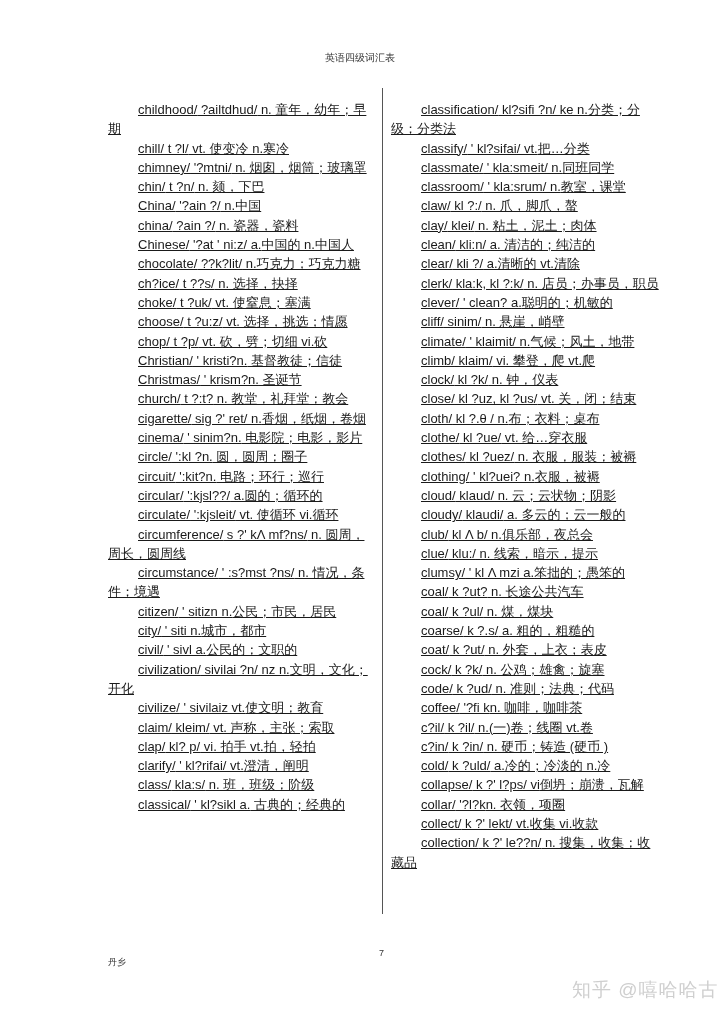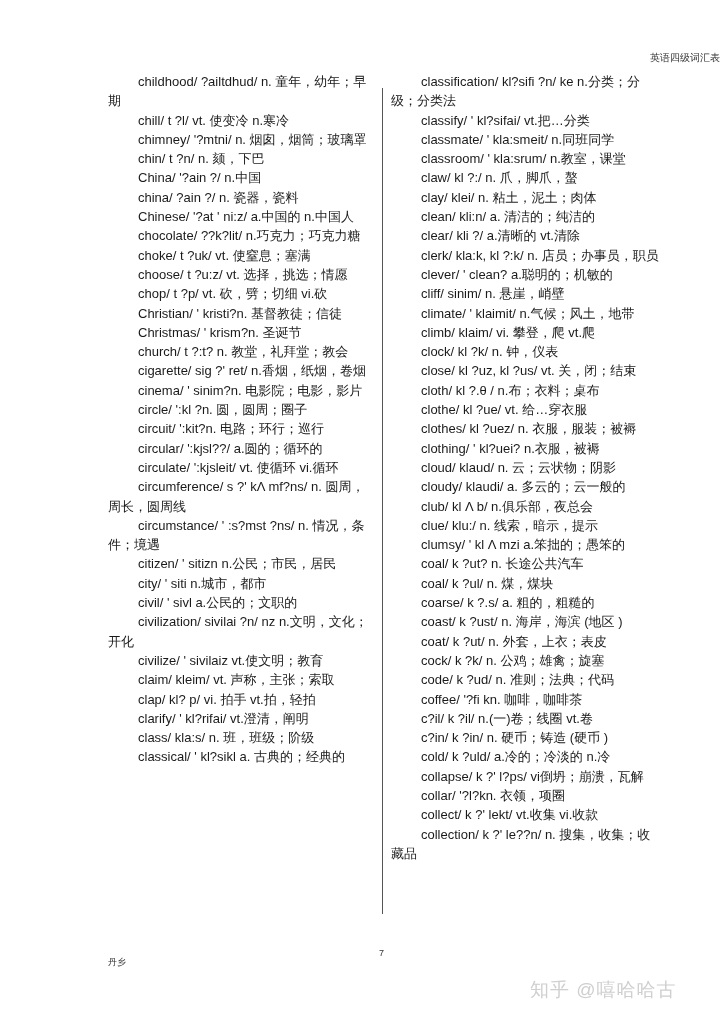--- a/index.html
+++ b/index.html
@@ -3,24 +3,24 @@
 <meta charset="utf-8">
 <style>
   html, body { margin: 0; padding: 0; background: #ffffff; }
   body {
     width: 720px; height: 1019px; position: relative; overflow: hidden;
     font-family: "Liberation Sans", "DejaVu Sans", sans-serif;
     color: #1a1a1a;
   }
   .page-header {
     position: absolute; top: 51px; left: 0; width: 720px;
-    text-align: right; font-size: 10px; color: #333;
+    text-align: center; font-size: 10px; color: #333;
   }
   .column {
-    position: absolute; top: 72px; font-size: 13px; line-height: 19.3px;
+    position: absolute; top: 100px; font-size: 13px; line-height: 19.3px; text-decoration: underline;
   }
   .col-left { left: 108px; width: 268px; }
   .col-right { left: 391px; width: 272px; }
   .divider {
     position: absolute; left: 382px; top: 88px; width: 1px; height: 826px;
     background: #555;
   }
   .entry {
     text-indent: 30px; white-space: normal; word-break: break-all;
     margin: 0;
@@ -28,40 +28,41 @@
   .entry .word { }
   .entry .phon { }
   .entry .def { }
   .footer-left {
     position: absolute; top: 956px; left: 108px; font-size: 9px; color: #333;
   }
   .footer-page {
     position: absolute; top: 948px; left: 379px; font-size: 9px; color: #333;
   }
   .watermark {
-    position: absolute; top: 977px; left: 530px; font-size: 19px;
+    position: absolute; top: 977px; left: 572px; font-size: 19px;
     color: #cfcfcf; letter-spacing: 1px;
   }
 </style>
 </head>
 <body>
 
 <div class="page-header">英语四级词汇表</div>
 
 <div class="divider"></div>
 
 <div class="column col-left" id="col-left">
     <p class="entry"><span class="word">childhood/</span><span class="phon">   ?ailtdhud/</span><span class="def"> n. 童年，幼年；早期</span></p>
     <p class="entry"><span class="word">chill/</span><span class="phon"> t ?l/</span><span class="def"> vt. 使变冷   n.寒冷</span></p>
     <p class="entry"><span class="word">chimney/</span><span class="phon">  '?mtni/</span><span class="def"> n. 烟囱，烟筒；玻璃罩</span></p>
     <p class="entry"><span class="word">chin/</span><span class="phon"> t ?n/</span><span class="def"> n. 颏，下巴</span></p>
     <p class="entry"><span class="word">China/</span><span class="phon">  '?ain ?/</span><span class="def"> n.中国</span></p>
     <p class="entry"><span class="word">china/</span><span class="phon">   ?ain ?/</span><span class="def"> n. 瓷器，瓷料</span></p>
     <p class="entry"><span class="word">Chinese/</span><span class="phon">  '?at ' ni:z/ a.</span><span class="def">中国的   n.中国人</span></p>
     <p class="entry"><span class="word">chocolate/</span><span class="phon">   ??k?lit/</span><span class="def"> n.巧克力；巧克力糖</span></p>
+    <p class="entry"><span class="word">ch?ice/</span><span class="phon"> t ??s/</span><span class="def"> n. 选择，抉择</span></p>
     <p class="entry"><span class="word">choke/</span><span class="phon"> t ?uk/</span><span class="def"> vt. 使窒息；塞满</span></p>
     <p class="entry"><span class="word">choose/</span><span class="phon"> t ?u:z/</span><span class="def"> vt. 选择，挑选；情愿</span></p>
     <p class="entry"><span class="word">chop/</span><span class="phon"> t ?p/</span><span class="def"> vt. 砍，劈；切细   vi.砍</span></p>
     <p class="entry"><span class="word">Christian/</span><span class="phon">   '  kristi?n.</span><span class="def"> 基督教徒；信徒</span></p>
     <p class="entry"><span class="word">Christmas/</span><span class="phon">   '  krism?n.</span><span class="def"> 圣诞节</span></p>
     <p class="entry"><span class="word">church/</span><span class="phon"> t ?:t?</span><span class="def"> n. 教堂，礼拜堂；教会</span></p>
     <p class="entry"><span class="word">cigarette/</span><span class="phon"> sig ?'  ret/ n.</span><span class="def">香烟，纸烟，卷烟</span></p>
     <p class="entry"><span class="word">cinema/</span><span class="phon">  '  sinim?n.</span><span class="def"> 电影院；电影，影片</span></p>
     <p class="entry"><span class="word">circle/</span><span class="phon">   ':kl ?n.</span><span class="def"> 圆，圆周；圈子</span></p>
     <p class="entry"><span class="word">circuit/</span><span class="phon">    ':kit?n.</span><span class="def"> 电路；环行；巡行</span></p>
@@ -101,21 +102,20 @@
     <p class="entry"><span class="word">clothes/</span><span class="phon"> kl ?uez/</span><span class="def"> n. 衣服，服装；被褥</span></p>
     <p class="entry"><span class="word">clothing/</span><span class="phon">   '  kl?uei? n.</span><span class="def">衣服，被褥</span></p>
     <p class="entry"><span class="word">cloud/</span><span class="phon"> klaud/</span><span class="def"> n.  云；云状物；阴影</span></p>
     <p class="entry"><span class="word">cloudy/</span><span class="phon"> klaudi/</span><span class="def"> a.  多云的；云一般的</span></p>
     <p class="entry"><span class="word">club/</span><span class="phon"> kl    Λ b/ n.</span><span class="def">俱乐部，夜总会</span></p>
     <p class="entry"><span class="word">clue/</span><span class="phon"> klu:/</span><span class="def"> n. 线索，暗示，提示</span></p>
     <p class="entry"><span class="word">clumsy/</span><span class="phon">   '  kl Λ mzi a.</span><span class="def">笨拙的；愚笨的</span></p>
     <p class="entry"><span class="word">coal/</span><span class="phon"> k ?ut?</span><span class="def"> n. 长途公共汽车</span></p>
     <p class="entry"><span class="word">coal/</span><span class="phon"> k ?ul/</span><span class="def"> n. 煤，煤块</span></p>
     <p class="entry"><span class="word">coarse/</span><span class="phon"> k ?.s/</span><span class="def"> a. 粗的，粗糙的</span></p>
-    <p class="entry"><span class="word">coast/</span><span class="phon"> k ?ust/</span><span class="def"> n. 海岸，海滨 (地区 )</span></p>
     <p class="entry"><span class="word">coat/</span><span class="phon"> k ?ut/</span><span class="def"> n. 外套，上衣；表皮</span></p>
     <p class="entry"><span class="word">cock/</span><span class="phon"> k ?k/</span><span class="def"> n. 公鸡；雄禽；旋塞</span></p>
     <p class="entry"><span class="word">code/</span><span class="phon"> k ?ud/</span><span class="def"> n. 准则；法典；代码</span></p>
     <p class="entry"><span class="word">coffee/</span><span class="phon">    '?fi k</span><span class="def">n. 咖啡，咖啡茶</span></p>
     <p class="entry"><span class="word">c?il/</span><span class="phon"> k ?il/</span><span class="def"> n.(一)卷；线圈   vt.卷</span></p>
     <p class="entry"><span class="word">c?in/</span><span class="phon"> k ?in/</span><span class="def"> n. 硬币；铸造 (硬币 )</span></p>
     <p class="entry"><span class="word">cold/</span><span class="phon"> k ?uld/</span><span class="def"> a.冷的；冷淡的    n.冷</span></p>
     <p class="entry"><span class="word">collapse/</span><span class="phon"> k ?'  l?ps/ vi</span><span class="def">倒坍；崩溃，瓦解</span></p>
     <p class="entry"><span class="word">collar/</span><span class="phon">    '?l?k</span><span class="def">n. 衣领，项圈</span></p>
     <p class="entry"><span class="word">collect/</span><span class="phon"> k ?'  lekt/ vt.</span><span class="def">收集   vi.收款</span></p>

